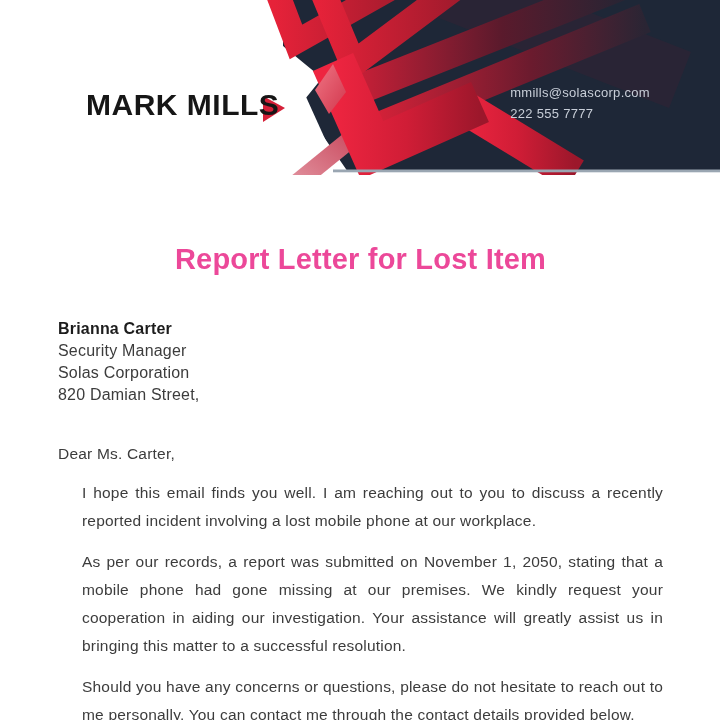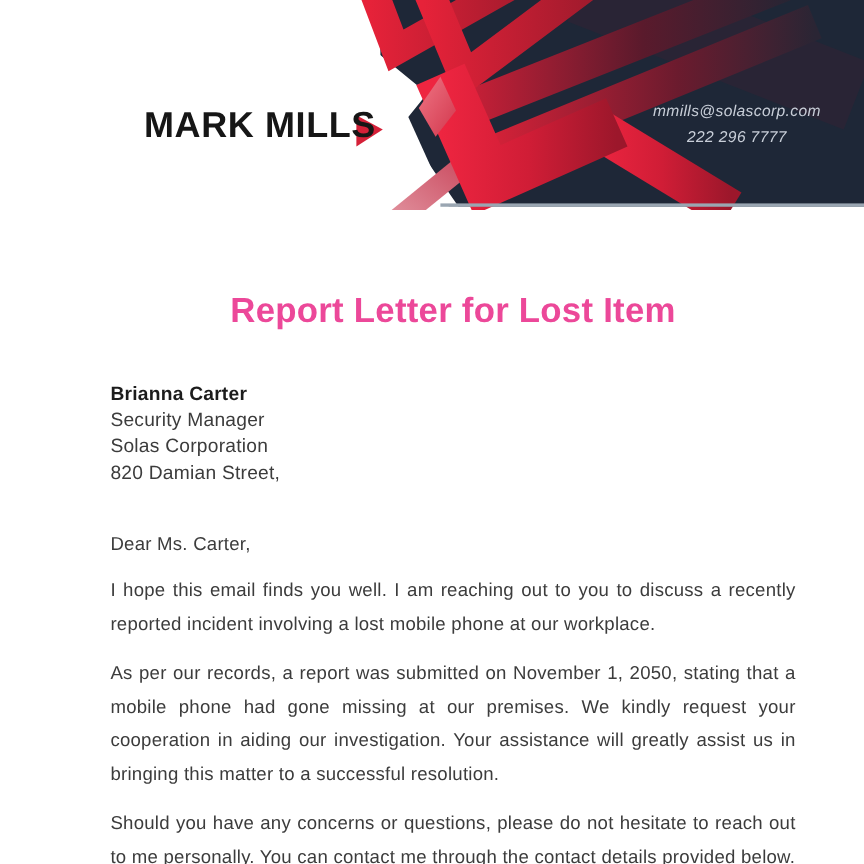--- a/index.html
+++ b/index.html
@@ -2,50 +2,50 @@
 <html><head>
 <meta charset="utf-8">
 <style>
   * { margin: 0; padding: 0; box-sizing: border-box; }
   html, body {
     width: 720px; height: 720px;
     background: #ffffff;
     font-family: "Liberation Sans", "DejaVu Sans", sans-serif;
     overflow: hidden;
   }
-  .page { position: relative; width: 720px; height: 720px; background: #ffffff; padding-left: 34px; }
+  .page { position: relative; width: 720px; height: 720px; background: #ffffff; }
 
   
   .letterhead { position: relative; width: 720px; height: 175px; }
   .letterhead svg { position: absolute; top: 0; left: 0; display: block; }
   .sender-name {
     position: absolute; left: 86px; top: 88px;
     font-size: 30px; font-weight: 700; color: #161616;
     letter-spacing: 0.5px; white-space: nowrap;
   }
   .contact-block {
     position: absolute; top: 82px; right: 70px;
-    text-align: center; color: #c8ced8;
-    font-size: 13px; line-height: 21px; letter-spacing: 0.3px; font-style: italic;
+    text-align: left; color: #c8ced8;
+    font-size: 13px; line-height: 21px; letter-spacing: 0.3px;
   }
 
   
   .letter { padding: 0 57px 0 58px; color: #3c3c3c; }
   .letter-title {
     margin-top: 68px;
     text-align: center;
     font-size: 29px; font-weight: 700; color: #ec4899;
     letter-spacing: 0.2px;
   }
   .recipient-block { margin-top: 42px; font-size: 16px; line-height: 22px; letter-spacing: 0.2px; }
   .recipient-block .bold { font-weight: 700; color: #1c1c1c; }
   .salutation { margin-top: 37px; font-size: 15.5px; line-height: 22px; letter-spacing: 0.2px; }
   .paragraph {
     margin-top: 13px; font-size: 15.5px; line-height: 28px;
-    text-align: justify; letter-spacing: 0.2px;
+    text-align: justify; letter-spacing: 0.2px; margin-left: 24px;
   }
   .paragraph:first-of-type { margin-top: 14px; }
 </style>
 </head>
 <body>
 
 <div class="page">
 
   <div class="letterhead">
     <svg width="720" height="175" viewBox="0 0 720 175" preserveAspectRatio="none" aria-hidden="true">
@@ -99,21 +99,21 @@
       <polyline points="333,62 372,150 480,102" fill="none" stroke="url(#gArrow)" stroke-width="44"></polyline>
       <polygon points="315,90 333,64 346,92 329,114" fill="url(#gFace)"></polygon>
 
       <rect x="333" y="169.5" width="387" height="2.8" fill="#9aa6b2"></rect>
     </svg>
 
     <div class="sender-name">MARK MILLS</div>
 
     <div class="contact-block">
       <div>mmills@solascorp.com</div>
-      <div>222 296 7777</div>
+      <div>222 555 7777</div>
     </div>
   </div>
 
   <div class="letter">
     <div class="letter-title">Report Letter for Lost Item</div>
 
     <div class="recipient-block">
       <div class="bold">Brianna Carter</div>
       <div>Security Manager</div>
       <div>Solas Corporation</div>

